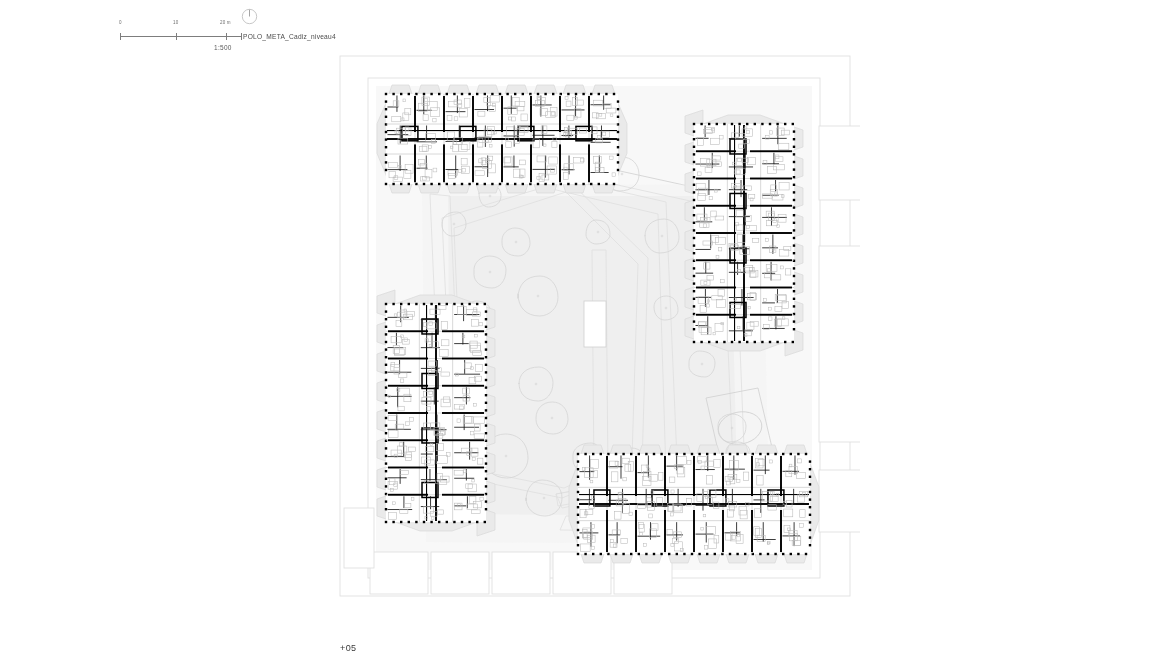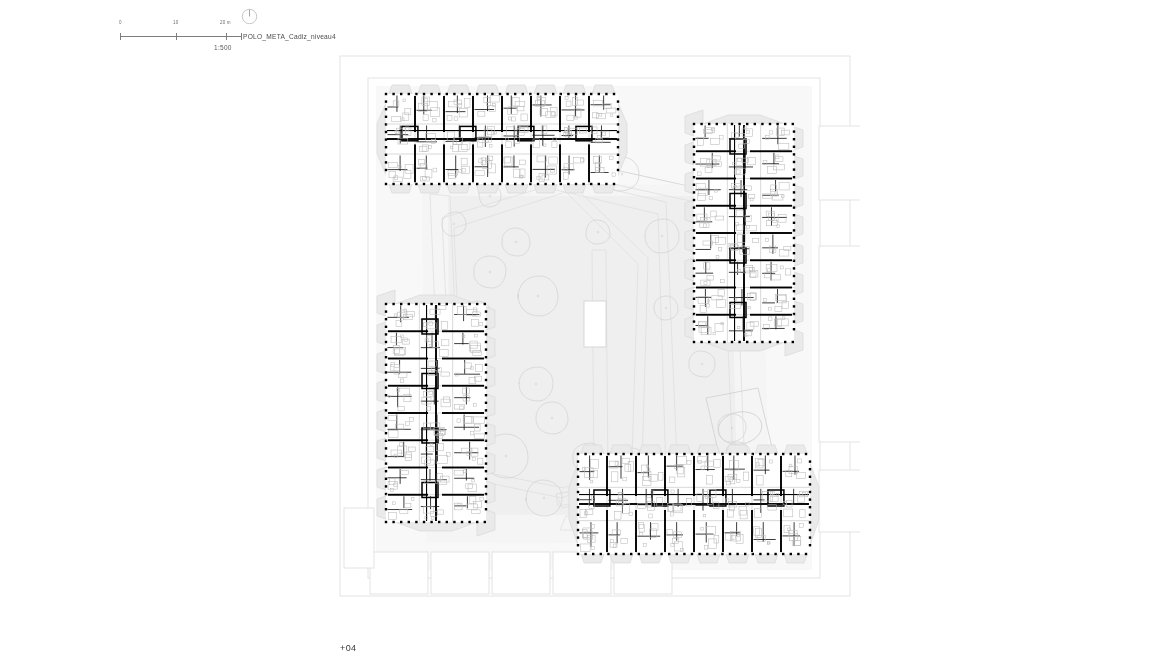--- a/index.html
+++ b/index.html
@@ -62,21 +62,21 @@
     <div class="north">
       <svg width="17" height="17" viewBox="0 0 17 17">
         <circle cx="8.5" cy="8.5" r="7.2" fill="none" stroke="#b9b9b9" stroke-width="0.8"></circle>
         <line x1="8.5" y1="1.6" x2="8.5" y2="8.5" stroke="#9b9b9b" stroke-width="0.9"></line>
       </svg>
     </div>
 
     <div class="plantitle">POLO_META_Cadiz_niveau4</div>
   </div>
 
-  <div class="levellabel">+04</div>
+  <div class="levellabel">+05</div>
 
   <div class="canvas">
     <svg id="plan" width="530" height="560" viewBox="0 0 530 560" shape-rendering="geometricPrecision">
       <defs>
         <clipPath id="siteclip">
             <rect x="10" y="10" width="500" height="540"></rect>
           </clipPath>
       </defs>
       <g id="g-site">
           <rect x="10" y="10" width="510" height="540" fill="#ffffff" stroke="#e0e0e0" stroke-width="0.9"></rect>

